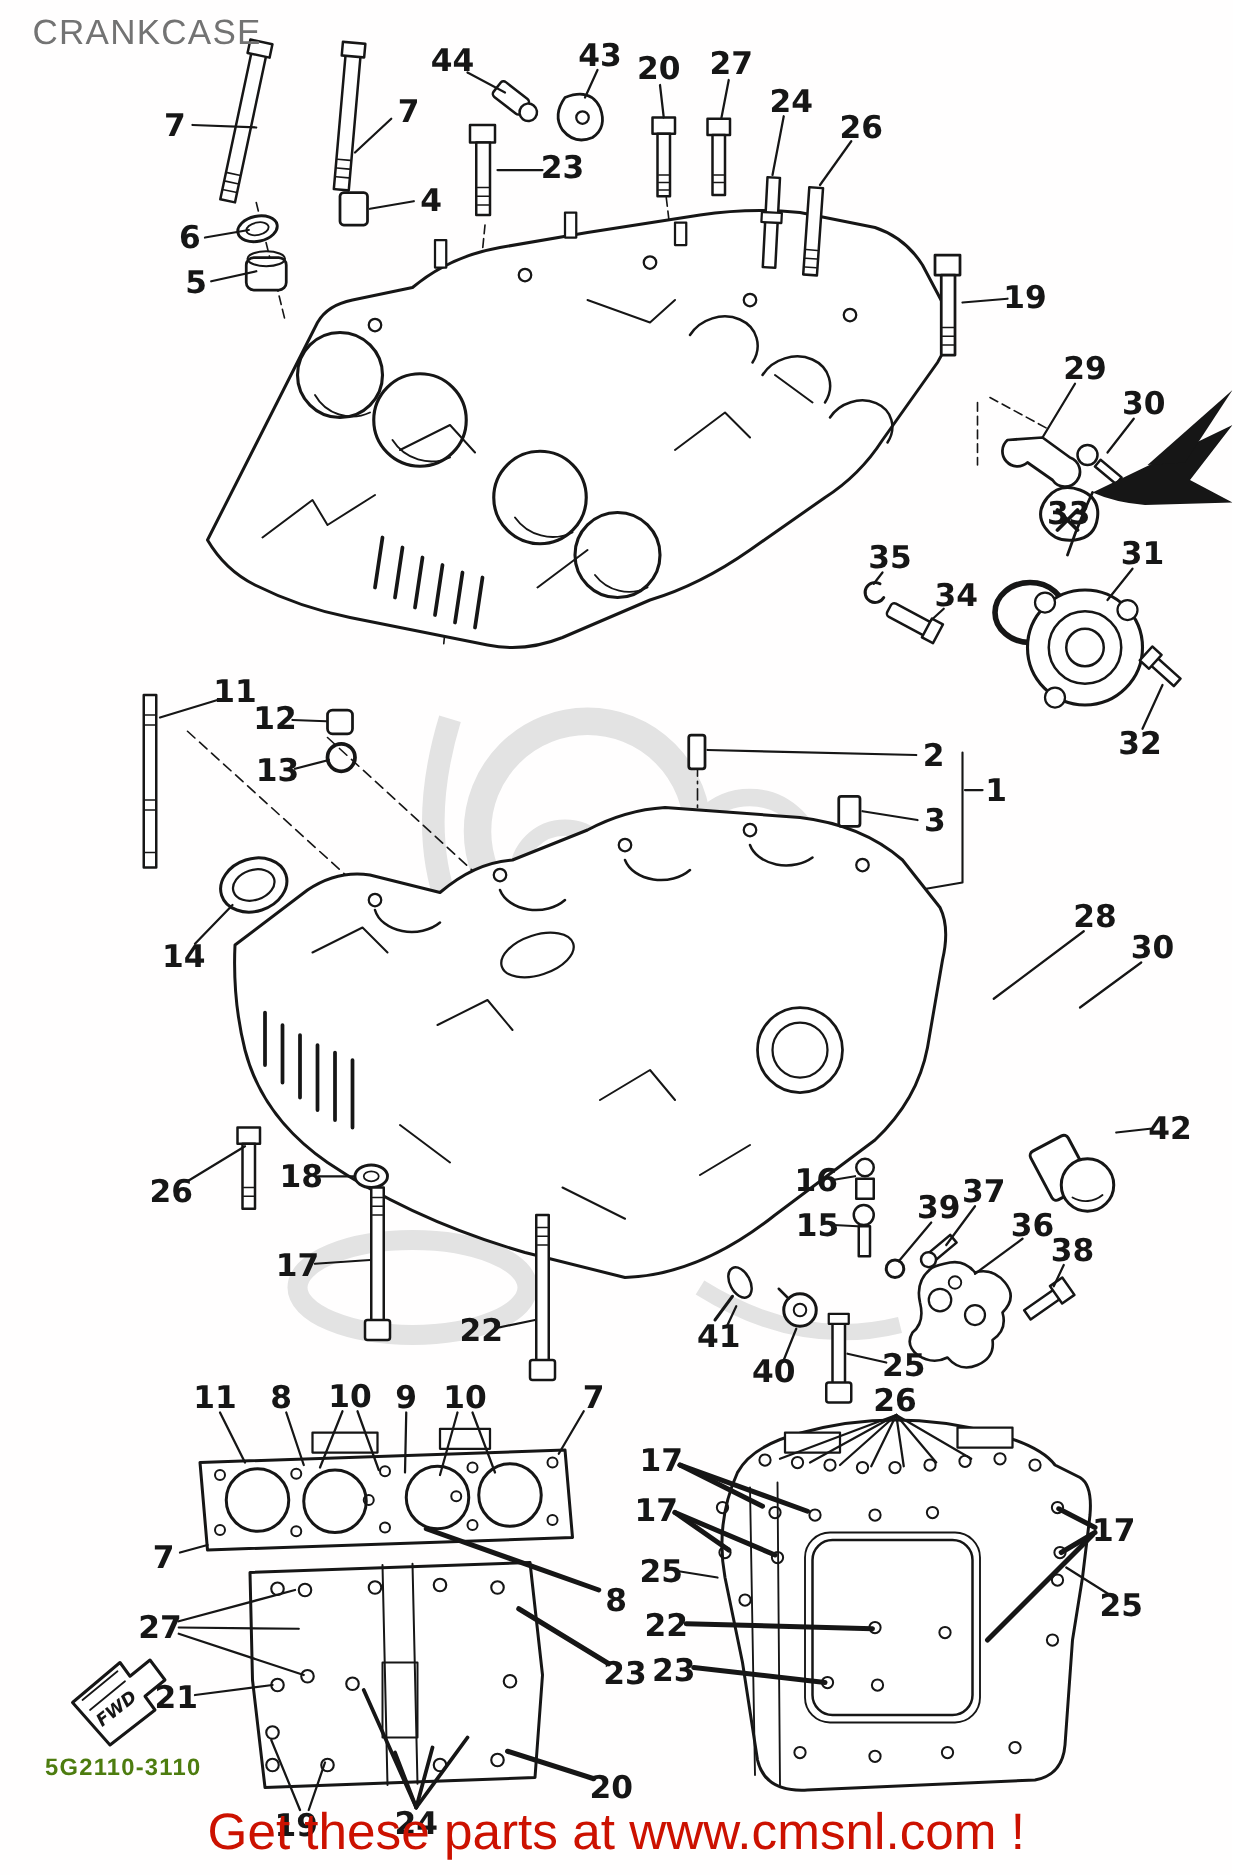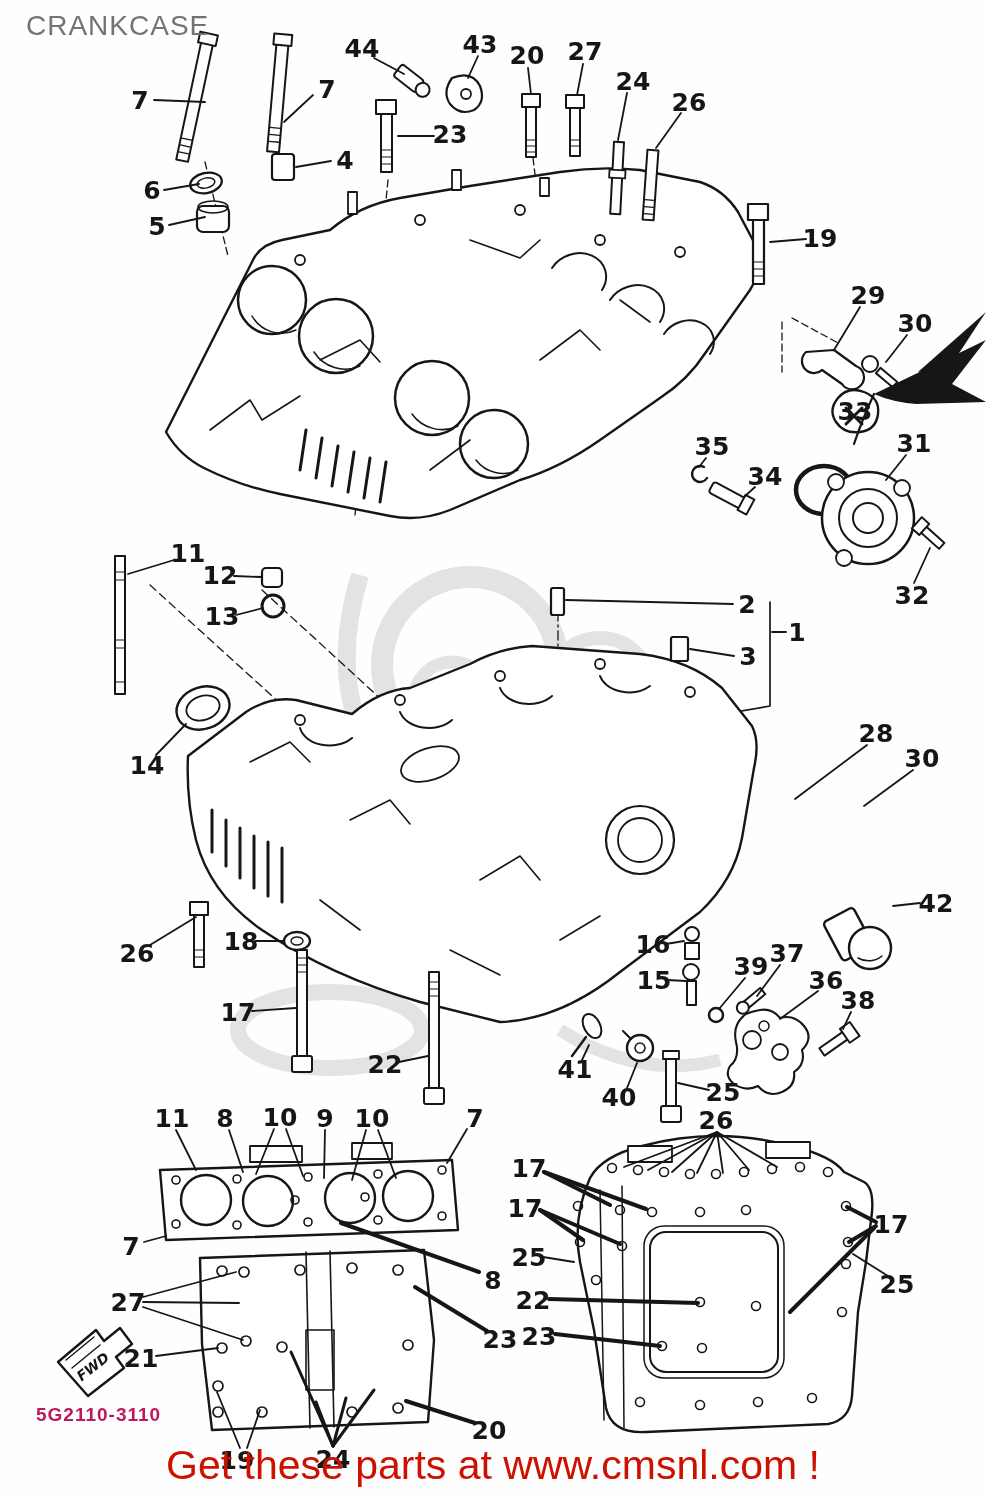--- a/index.html
+++ b/index.html
@@ -2,21 +2,21 @@
 <html><head>
 <meta charset="utf-8">
 <style>
   html,body{margin:0;padding:0;background:#fff;}
   .page{position:relative;width:986px;height:1500px;background:#fffefe;overflow:hidden;
         font-family:"Liberation Sans",sans-serif;}
   .page svg{position:absolute;left:0;top:0;}
   .title{position:absolute;left:26px;top:10px;font-size:28px;letter-spacing:1px;
          color:#737373;font-family:"Liberation Sans",sans-serif;}
   .part-code{position:absolute;left:36px;top:1404px;font-size:19px;font-weight:bold;
-             letter-spacing:1px;color:#be185d;font-family:"Liberation Sans",sans-serif;}
+             letter-spacing:1px;color:#4d7c0f;font-family:"Liberation Sans",sans-serif;}
   .footer{position:absolute;left:0;right:0;top:1442px;text-align:center;font-size:41px;
           color:#cc1100;font-family:"Liberation Sans",sans-serif;}
   
   .ink{stroke:#161616;fill:none;stroke-linecap:round;stroke-linejoin:round;}
   .w{fill:#ffffff;}
   .blk{fill:#161616;stroke:none;}
   .wm{stroke:#e3e3e3;fill:none;}
   text.callout{font:bold 25px "DejaVu Sans",sans-serif;fill:#161616;
                text-anchor:middle;dominant-baseline:central;}
   text.fwd{font:bold italic 14px "DejaVu Sans",sans-serif;fill:#161616;}

